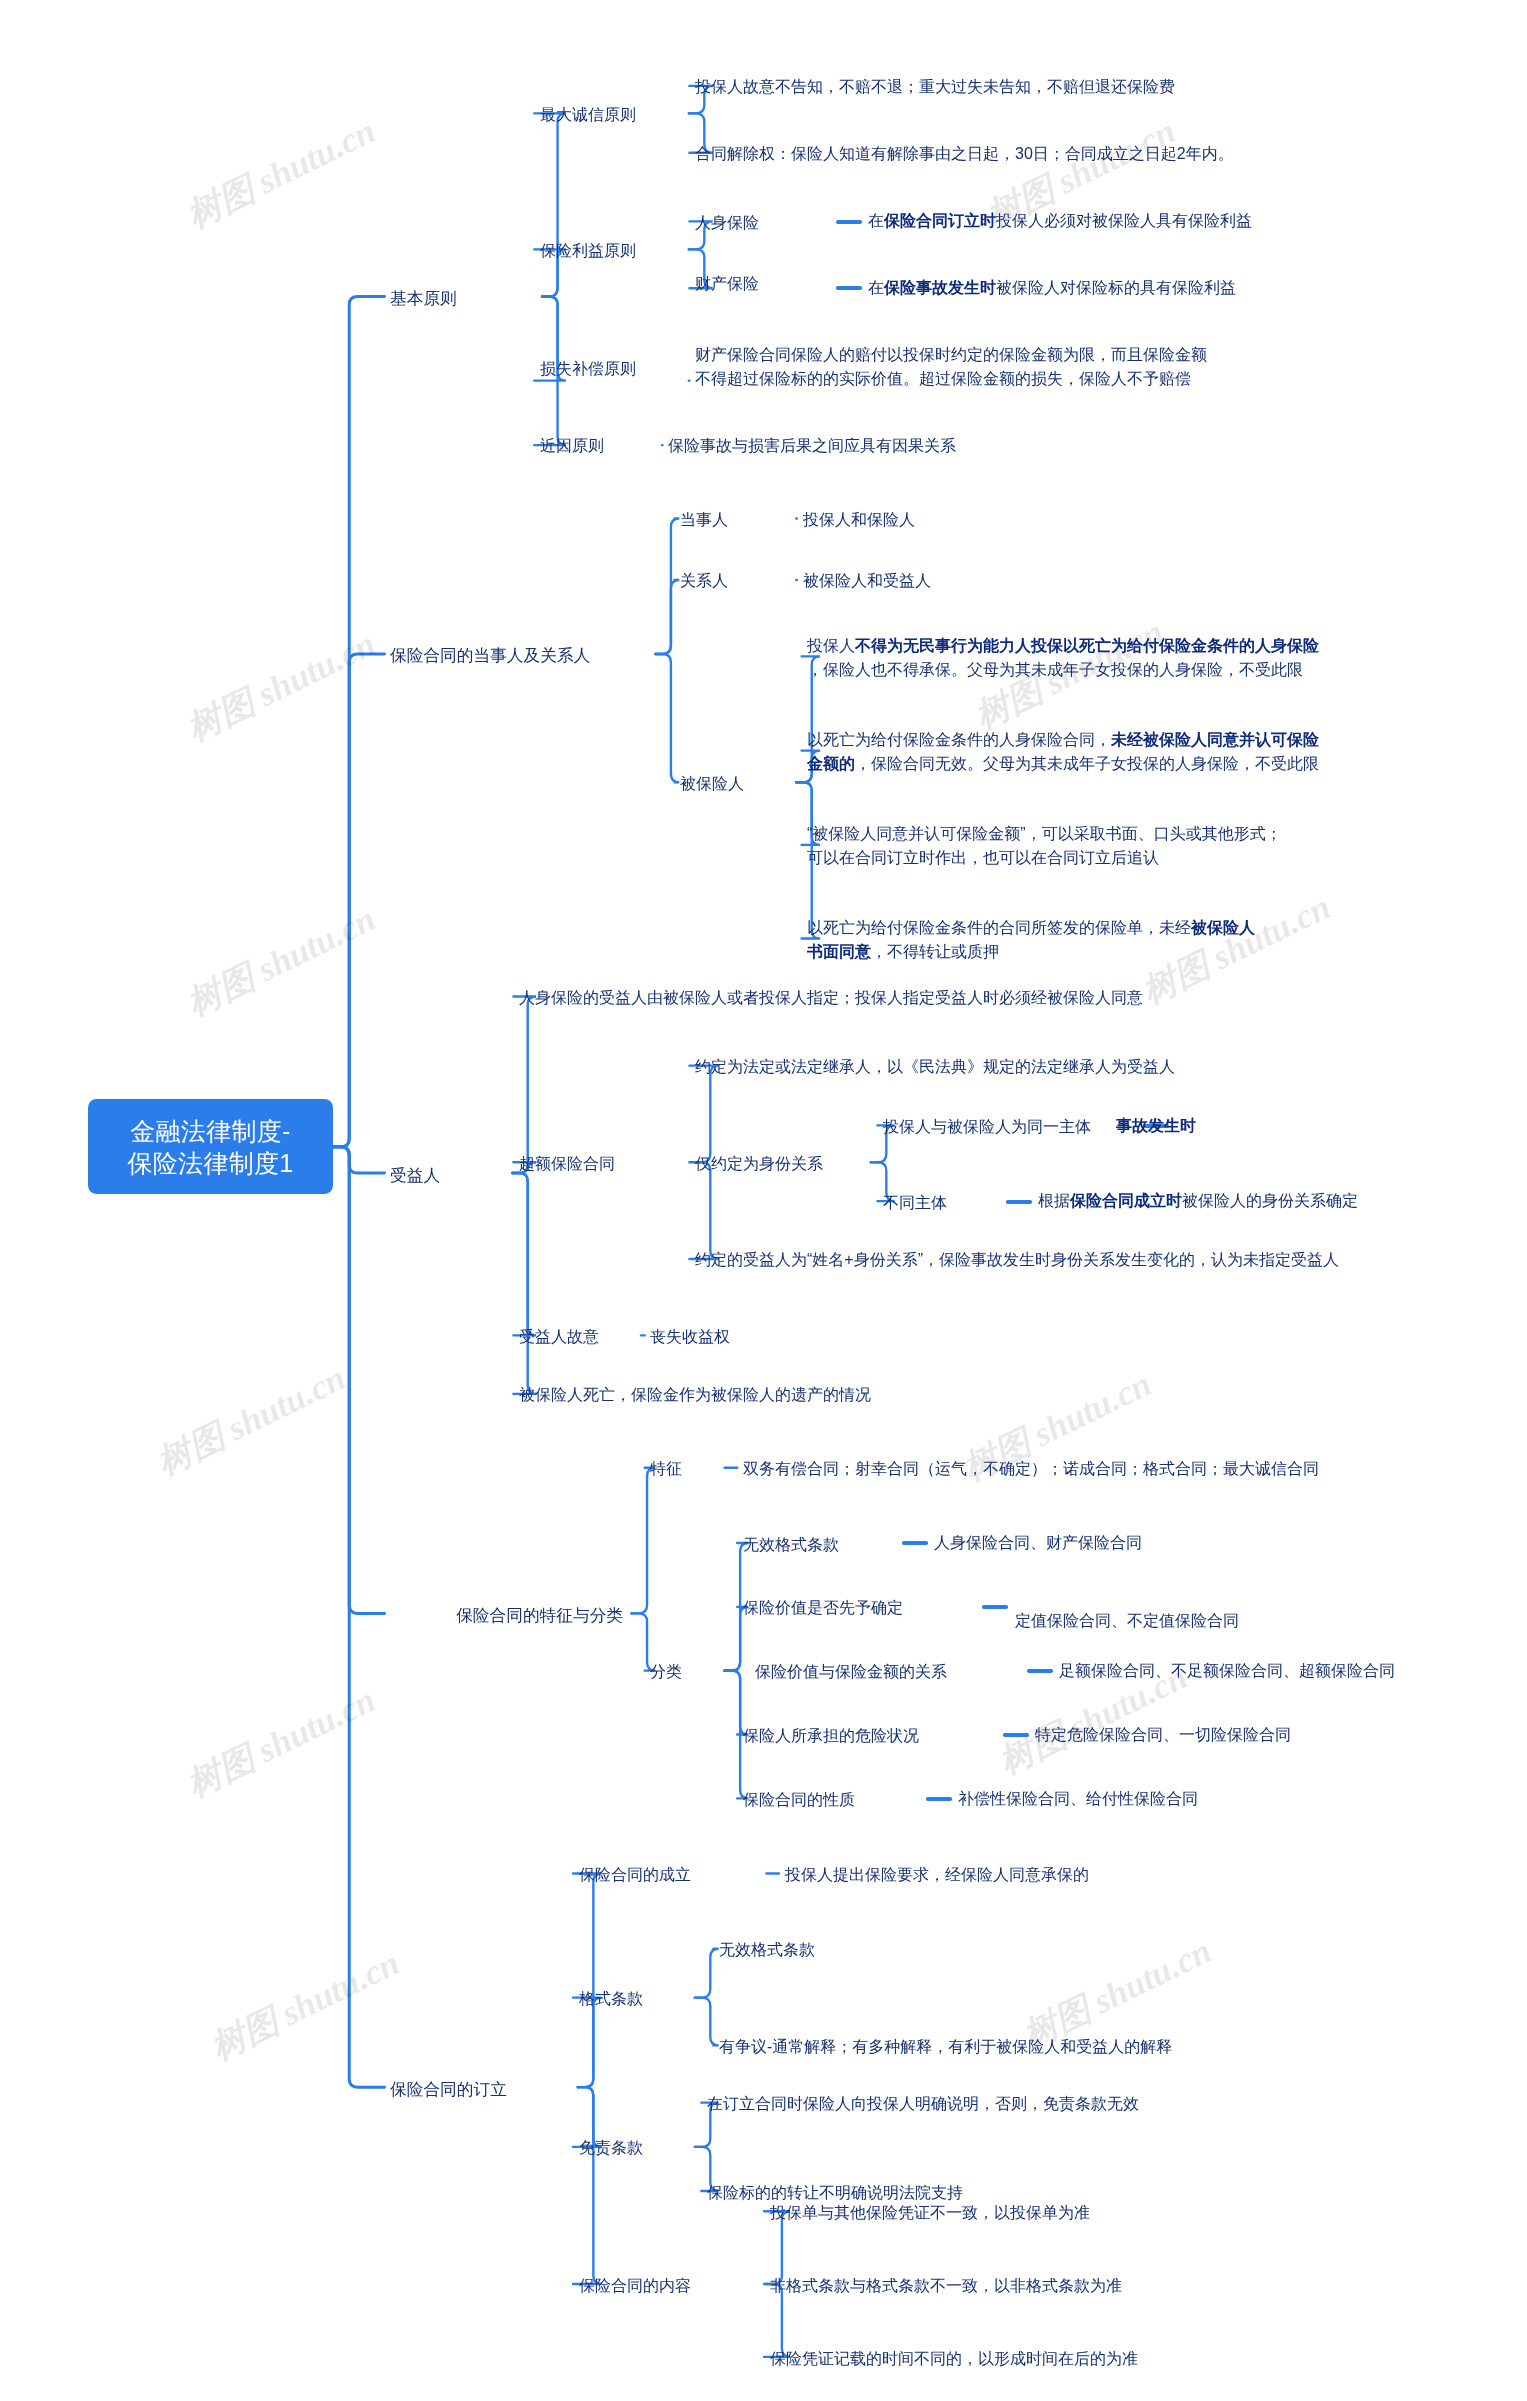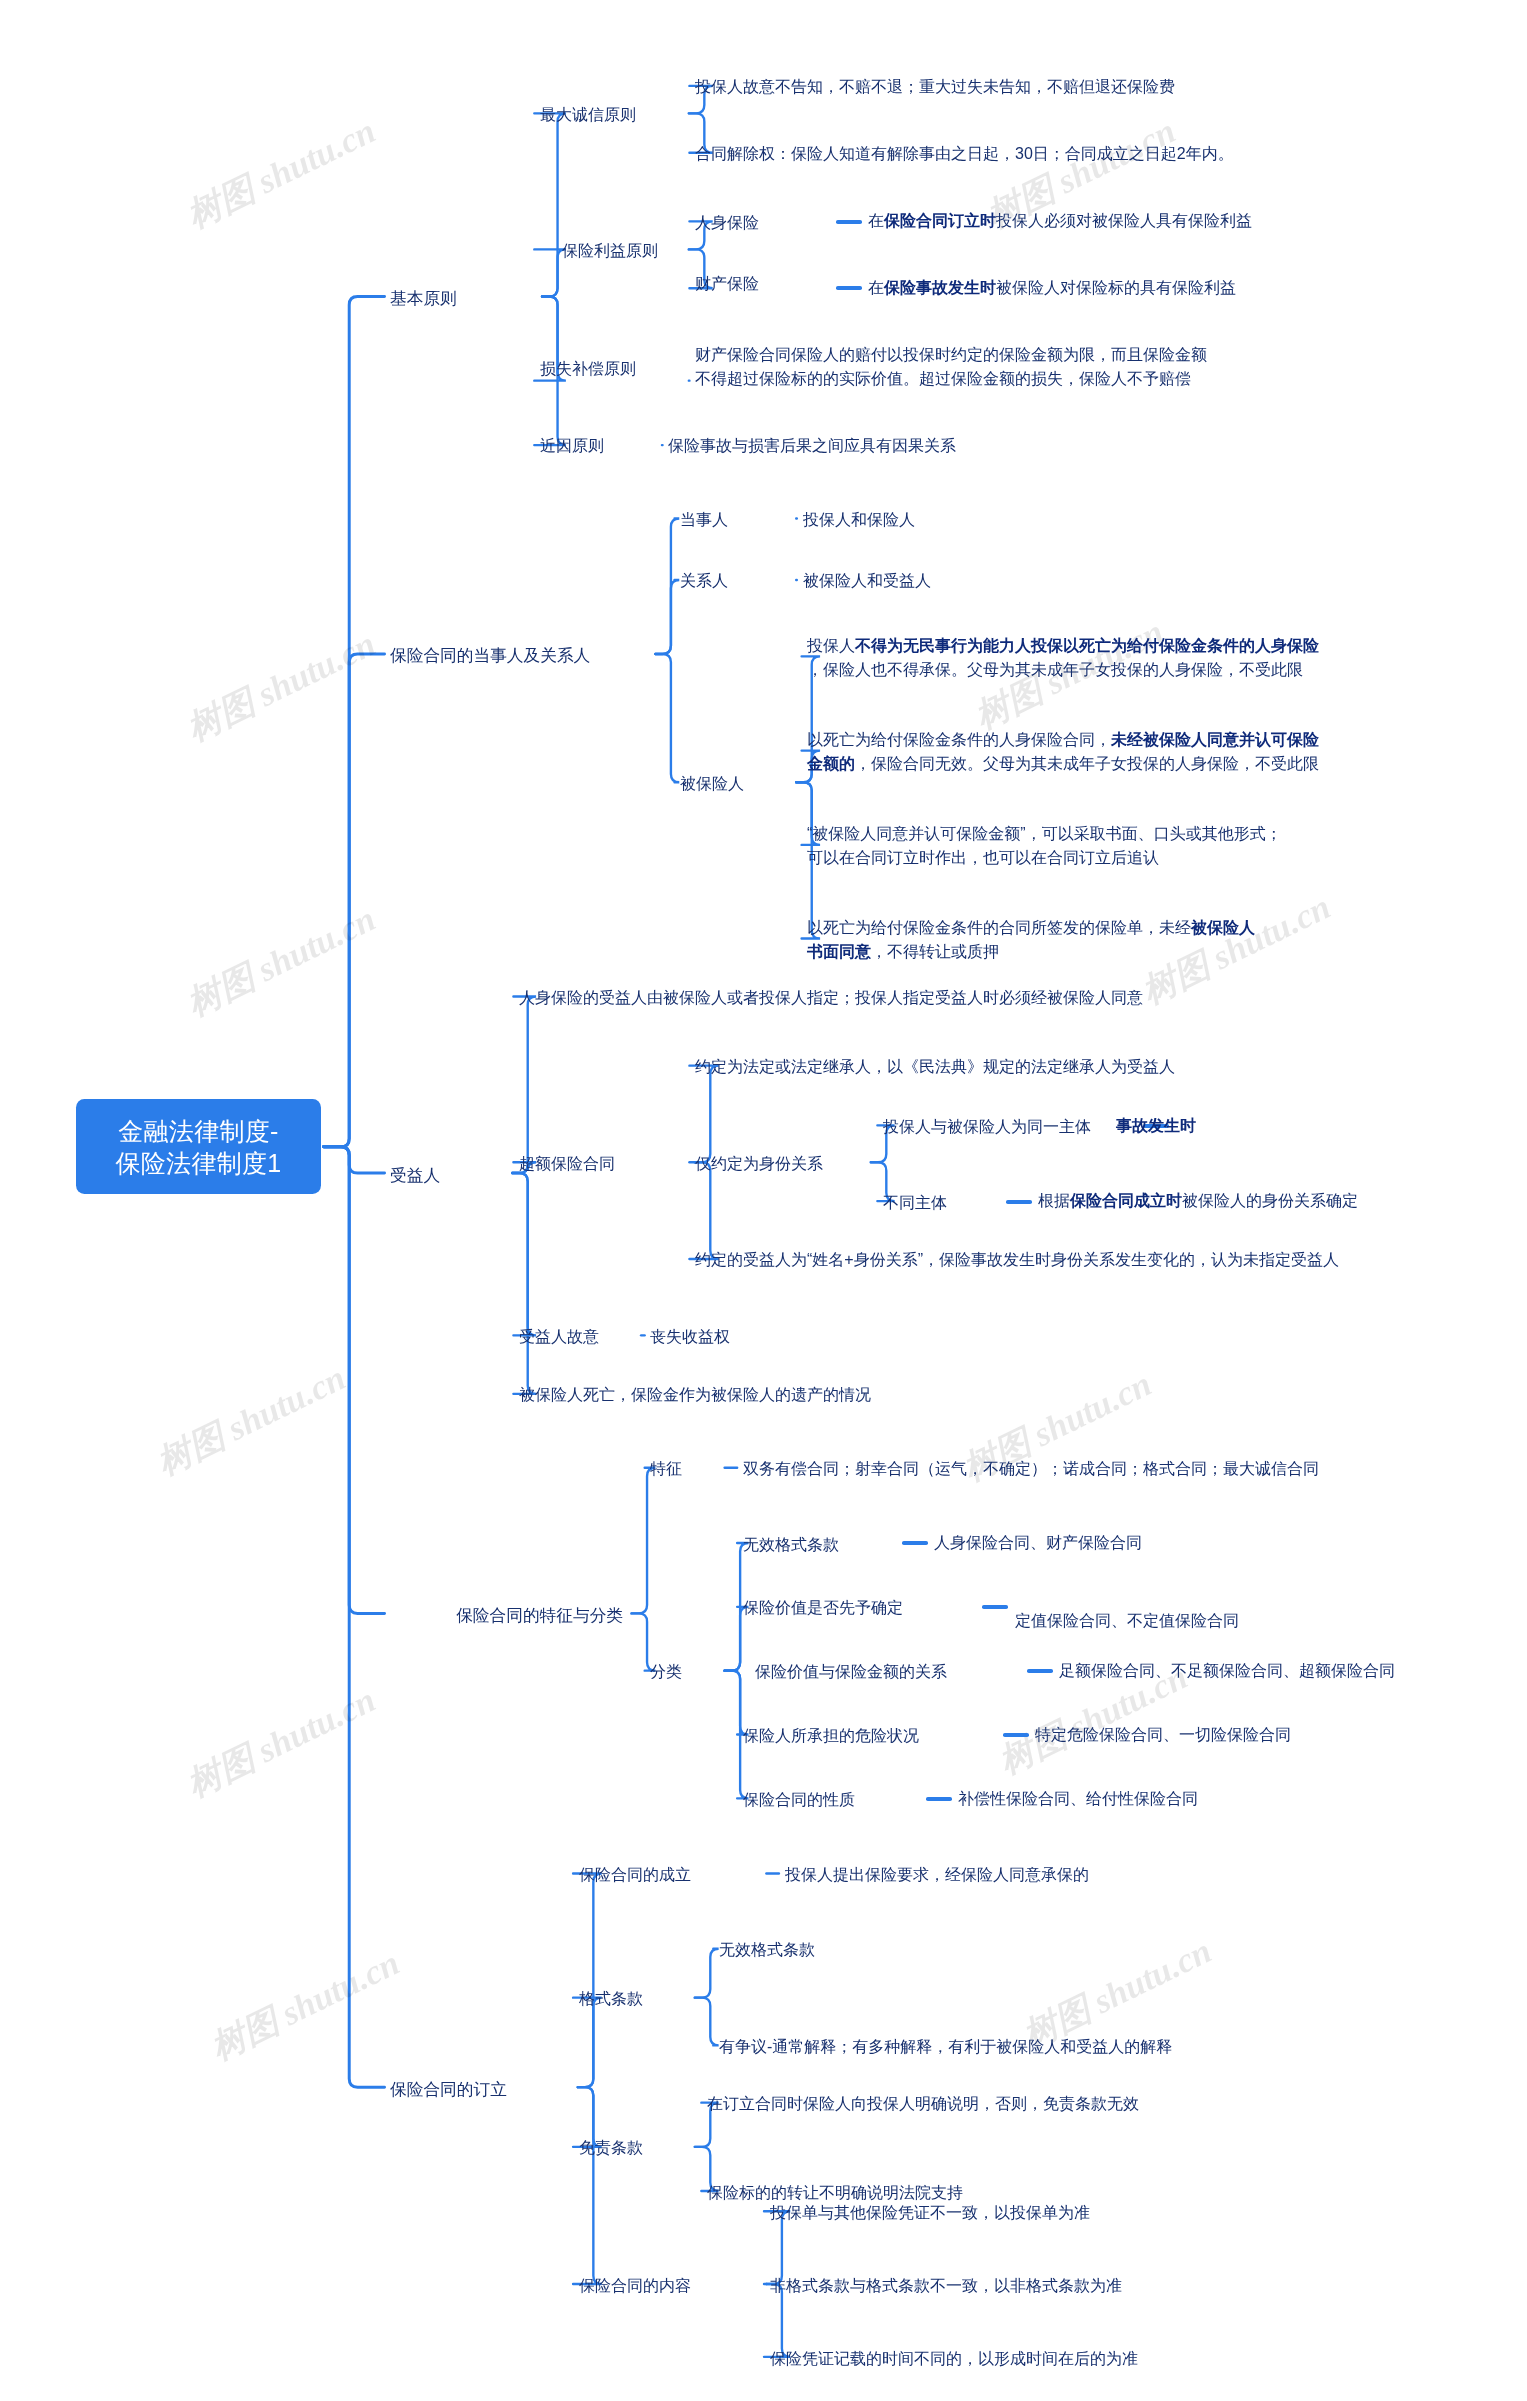--- a/index.html
+++ b/index.html
@@ -12,20 +12,21 @@
 
   .node{position:absolute;box-sizing:border-box;}
 
   
   .root{
     background:#2b7de9;color:#ffffff;border-radius:8.4px;
     font-size:25px;line-height:1.28;font-weight:400;
     padding:10.7px 13px;text-align:center;
     display:flex;align-items:center;justify-content:center;
     letter-spacing:0.3px;
+    margin-left:12px;
   }
 
   
   .tnode{
     color:#1a2f77;font-size:16px;line-height:1.52;
     white-space:pre-wrap;
   }
   .lvl1{font-size:16.7px;color:#17306e;}
   .lvl2{font-size:16px;color:#17306e;}
   .leaf{font-size:16px;color:#17306e;}
@@ -116,21 +117,21 @@
     </div>
   <div id="nodelayer">
       <div class="node root" style="left: 76px; top: 1099px; width: 245px; height: 95px;">
         <span style="white-space: pre-line;">金融法律制度-
 保险法律制度1</span>
       </div>
       <div class="node tnode lvl1" style="left: 390px; top: 286px; width: 143px;"><span>基本原则</span></div>
       <div class="node tnode lvl2" style="left: 540px; top: 103px; width: 140px;"><span>最大诚信原则</span></div>
       <div class="node tnode leaf" style="left: 695px; top: 75px; width: 716px;"><span>投保人故意不告知，不赔不退；重大过失未告知，不赔但退还保险费</span></div>
       <div class="node tnode leaf" style="left: 695px; top: 142px; width: 728px;"><span>合同解除权：保险人知道有解除事由之日起，30日；合同成立之日起2年内。</span></div>
-      <div class="node tnode lvl2" style="left: 540px; top: 239px; width: 140px; text-align: center;"><span>保险利益原则</span></div>
+      <div class="node tnode lvl2" style="left: 540px; top: 239px; width: 140px;"><span>保险利益原则</span></div>
       <div class="node tnode leaf" style="left: 695px; top: 211px; width: 137px;"><span>人身保险</span></div>
       <div class="node" style="left: 836px; top: 220px; width: 26px; height: 3.6px; background: rgb(43, 125, 233); border-radius: 1.8px;"></div>
       <div class="node tnode leaf" style="left: 868px; top: 209px; width: 648px;"><span>在</span><b>保险合同订立时</b><span>投保人必须对被保险人具有保险利益</span></div>
       <div class="node tnode leaf" style="left: 695px; top: 272px; width: 137px;"><span>财产保险</span></div>
       <div class="node" style="left: 836px; top: 286px; width: 26px; height: 3.6px; background: rgb(43, 125, 233); border-radius: 1.8px;"></div>
       <div class="node tnode leaf" style="left: 868px; top: 276px; width: 648px;"><span>在</span><b>保险事故发生时</b><span>被保险人对保险标的具有保险利益</span></div>
       <div class="node tnode lvl2" style="left: 540px; top: 357px; width: 140px;"><span>损失补偿原则</span></div>
       <div class="node tnode leaf" style="left: 695px; top: 343px; width: 680px;"><span>财产保险合同保险人的赔付以投保时约定的保险金额为限，而且保险金额
 不得超过保险标的的实际价值。超过保险金额的损失，保险人不予赔偿</span></div>
       <div class="node tnode lvl2" style="left: 540px; top: 434px; width: 113px;"><span>近因原则</span></div>

